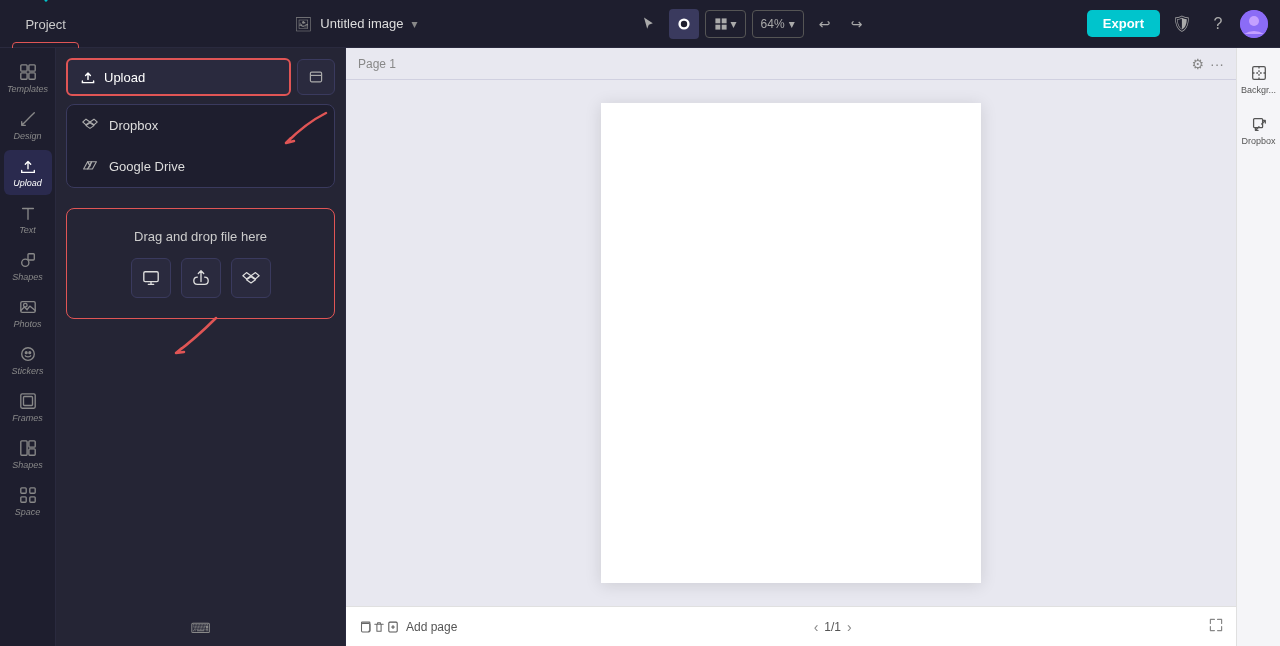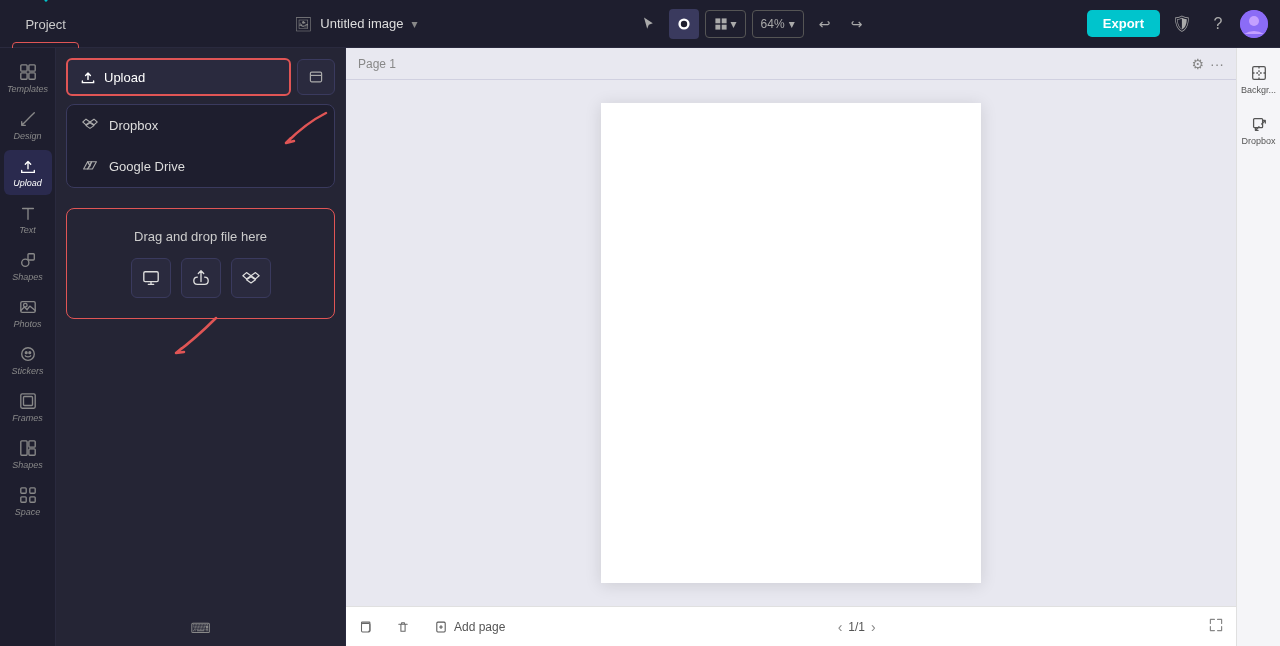--- a/index.html
+++ b/index.html
@@ -175,21 +175,21 @@
     
     .bottom-bar {
       height: 40px;
       background: #fff;
       border-top: 1px solid #e0e0e0;
       display: flex;
       align-items: center;
       justify-content: space-between;
       padding: 0 12px;
     }
-    .bottom-left { display: flex; align-items: center; gap: 24px; }
+    .bottom-left { display: flex; align-items: center; gap: 0; }
     .bottom-btn { background: none; border: none; color: #666; cursor: pointer; font-size: 14px; display: flex; align-items: center; gap: 4px; }
     .add-page-btn { display: flex; align-items: center; gap: 6px; color: #555; font-size: 12px; cursor: pointer; background: none; border: none; }
     .bottom-center { display: flex; align-items: center; gap: 8px; }
     .page-nav { color: #555; font-size: 12px; display: flex; align-items: center; gap: 6px; }
     .page-nav-btn { background: none; border: none; cursor: pointer; color: #888; font-size: 14px; }
     .bottom-right { display: flex; align-items: center; }
     .fit-btn { background: none; border: none; color: #888; cursor: pointer; font-size: 14px; }
 
     
     .right-panel {

